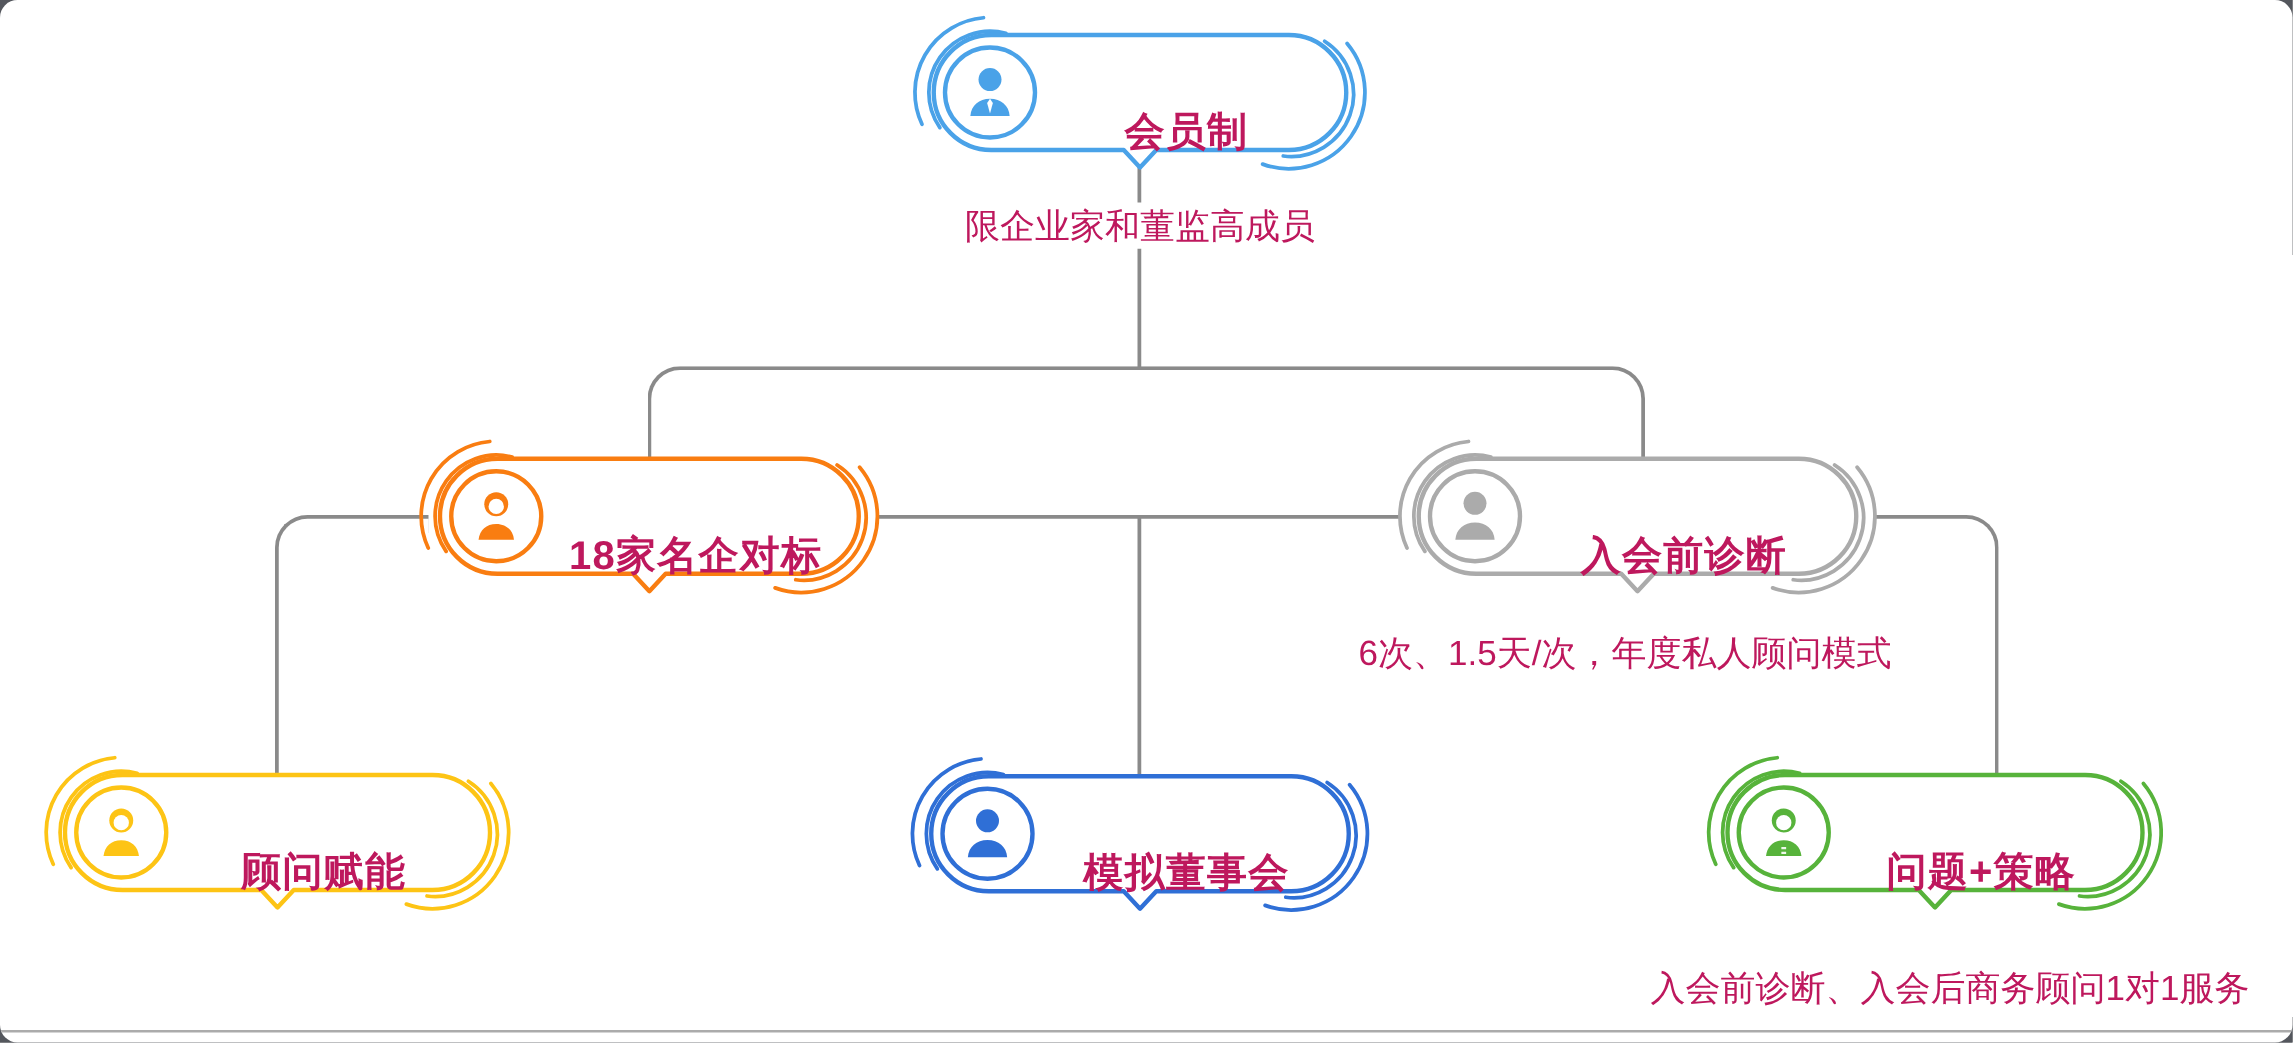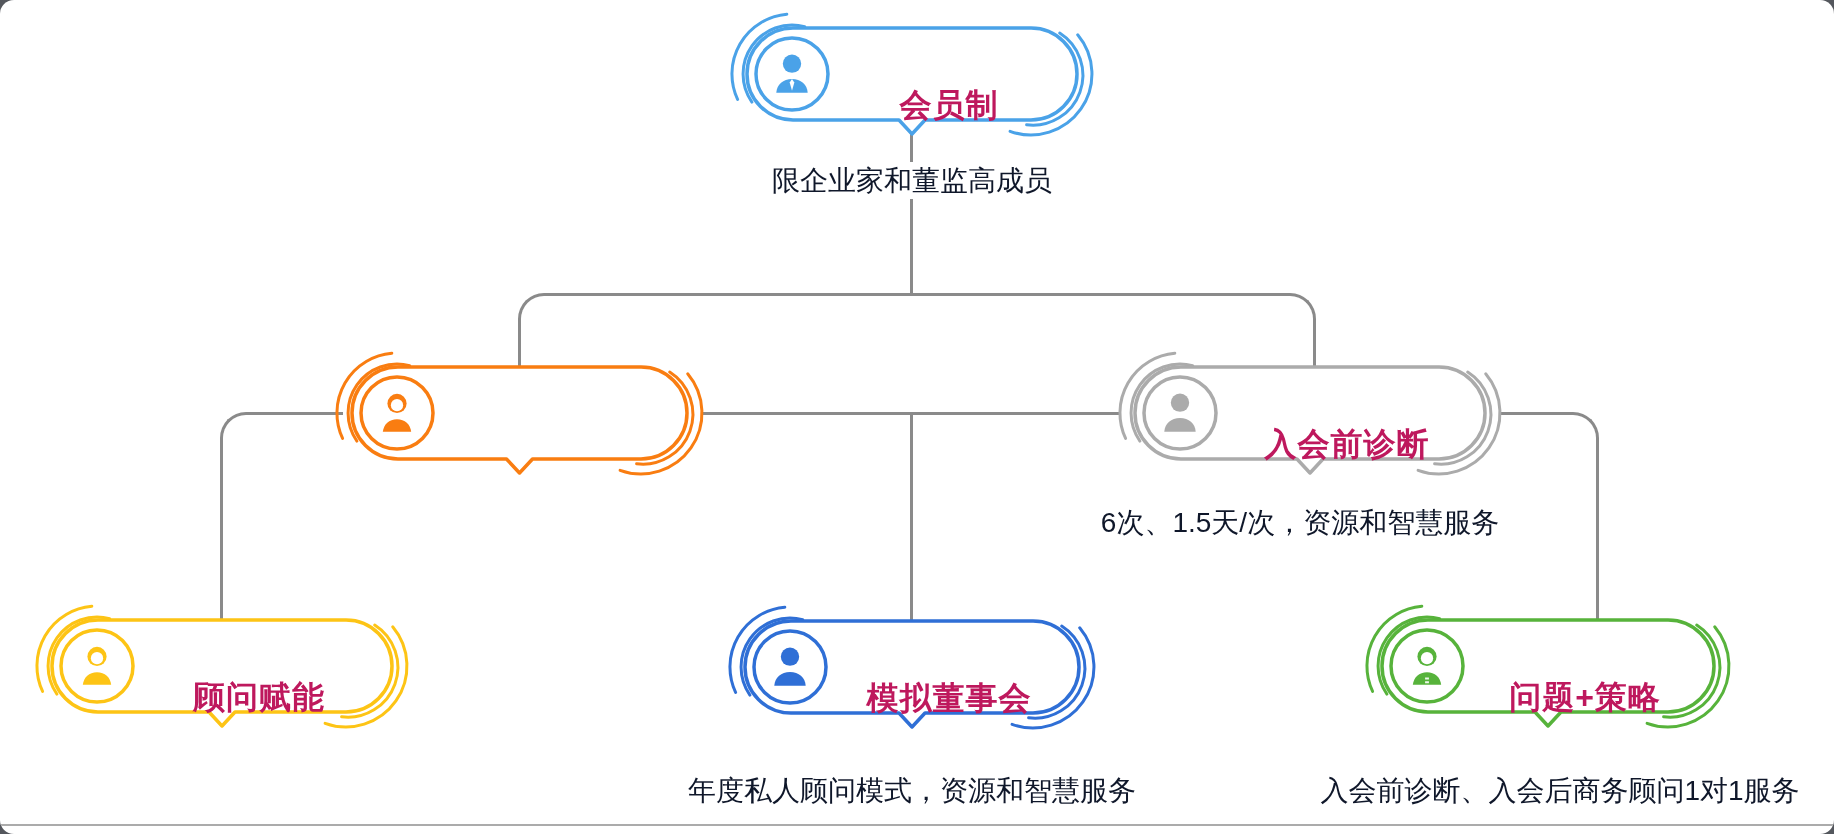--- a/index.html
+++ b/index.html
@@ -21,21 +21,21 @@
   .bubble{position:absolute;height:150px;color:var(--c,#888);z-index:2;}
   .bubble svg.bubble-frame{position:absolute;left:0;top:0;display:block;}
   .bubble .icon{position:absolute;left:75px;top:71px;transform:translate(-50%,-50%);
     width:46px;height:46px;}
   .bubble .icon svg{width:100%;height:100%;display:block;fill:currentColor;}
   .bubble .title{position:absolute;left:112px;right:38px;top:71px;transform:translateY(-50%);
     text-align:center;font-size:32px;font-weight:700;color:#be185d;letter-spacing:1px;
     white-space:nowrap;margin-top:32px;}
   
   .caption{position:absolute;transform:translateX(-50%);white-space:nowrap;
-    font-size:28px;color:#0f172a;z-index:1;}
+    font-size:28px;color:#be185d;z-index:1;}
   .divider{position:absolute;left:0;top:824px;width:1834px;height:2px;background:#ababab;}
 </style>
 </head>
 <body>
 
 <div class="frame">
 <div class="canvas">
 
   <div class="lines" style="--c: #8a8a8a;">
     <div class="vline" style="left:910px;top:133px;height:29px;"></div>
@@ -76,40 +76,41 @@
           <path d="M 76 25 L 319 25 A 46 46 0 0 1 319 117 L 210.5 117 L 197.5 131 L 184.5 117 L 76 117 A 46 46 0 0 1 76 25 Z" fill="#ffffff" stroke="currentColor" stroke-width="3.5" stroke-linejoin="round"></path>
           <circle cx="75" cy="71" r="36" fill="#ffffff" stroke="currentColor" stroke-width="3.5"></circle>
         </svg>
     <span class="icon">
       <svg viewBox="0 0 24 24">
             <circle cx="12" cy="7" r="5"></circle>
             <circle cx="12" cy="7.9" r="3.2" fill="#fff"></circle>
             <path d="M4.6 21.8c.4-4 3.3-6.6 7.4-6.6s7 2.6 7.4 6.6z"></path>
           </svg>
     </span>
+    <span class="title">18家名企对标</span>
   </div>
 
   <div class="bubble" style="left: 1105px; top: 342px; width: 410px; --c: #ababab;">
     <svg class="bubble-frame" aria-hidden="true" viewBox="0 0 410 150" width="410" height="150">
           <path d="M 87.7 23.7 A 49 49 0 0 0 34.9 99.1" fill="none" stroke="currentColor" stroke-width="3" stroke-linecap="round"></path>
           <path d="M 69.8 11.2 A 60 60 0 0 0 20.6 96.4" fill="none" stroke="currentColor" stroke-width="3" stroke-linecap="round"></path>
           <path d="M 362.7 30 A 50 50 0 0 1 329.6 121.8" fill="none" stroke="currentColor" stroke-width="3" stroke-linecap="round"></path>
           <path d="M 380.7 31.8 A 61 61 0 0 1 313.1 128.3" fill="none" stroke="currentColor" stroke-width="3" stroke-linecap="round"></path>
           <path d="M 76 25 L 334 25 A 46 46 0 0 1 334 117 L 218 117 L 205 131 L 192 117 L 76 117 A 46 46 0 0 1 76 25 Z" fill="#ffffff" stroke="currentColor" stroke-width="3.5" stroke-linejoin="round"></path>
           <circle cx="75" cy="71" r="36" fill="#ffffff" stroke="currentColor" stroke-width="3.5"></circle>
         </svg>
     <span class="icon">
       <svg viewBox="0 0 24 24">
             <circle cx="12" cy="6.6" r="4.8"></circle>
             <path d="M3.8 21.8c.3-4.4 3.6-7.2 8.2-7.2s7.9 2.8 8.2 7.2z"></path>
           </svg>
     </span>
     <span class="title">入会前诊断</span>
   </div>
-  <div class="caption" style="left:1300px;top:504px;">6次、1.5天/次，资源和智慧服务</div>
+  <div class="caption" style="left:1300px;top:504px;">6次、1.5天/次，年度私人顾问模式</div>
 
   <div class="bubble" style="left: 22px; top: 595px; width: 400px; --c: #fdc415;">
     <svg class="bubble-frame" aria-hidden="true" viewBox="0 0 400 150" width="400" height="150">
           <path d="M 87.7 23.7 A 49 49 0 0 0 34.9 99.1" fill="none" stroke="currentColor" stroke-width="3" stroke-linecap="round"></path>
           <path d="M 69.8 11.2 A 60 60 0 0 0 20.6 96.4" fill="none" stroke="currentColor" stroke-width="3" stroke-linecap="round"></path>
           <path d="M 352.7 30 A 50 50 0 0 1 319.6 121.8" fill="none" stroke="currentColor" stroke-width="3" stroke-linecap="round"></path>
           <path d="M 370.7 31.8 A 61 61 0 0 1 303.1 128.3" fill="none" stroke="currentColor" stroke-width="3" stroke-linecap="round"></path>
           <path d="M 76 25 L 324 25 A 46 46 0 0 1 324 117 L 213 117 L 200 131 L 187 117 L 76 117 A 46 46 0 0 1 76 25 Z" fill="#ffffff" stroke="currentColor" stroke-width="3.5" stroke-linejoin="round"></path>
           <circle cx="75" cy="71" r="36" fill="#ffffff" stroke="currentColor" stroke-width="3.5"></circle>
         </svg>
@@ -133,21 +134,20 @@
           <circle cx="75" cy="71" r="36" fill="#ffffff" stroke="currentColor" stroke-width="3.5"></circle>
         </svg>
     <span class="icon">
       <svg viewBox="0 0 24 24">
             <circle cx="12" cy="6.6" r="4.8"></circle>
             <path d="M3.8 21.8c.3-4.4 3.6-7.2 8.2-7.2s7.9 2.8 8.2 7.2z"></path>
           </svg>
     </span>
     <span class="title">模拟董事会</span>
   </div>
-  <div class="caption" style="left:912px;top:772px;">年度私人顾问模式，资源和智慧服务</div>
 
   <div class="bubble" style="left: 1352px; top: 595px; width: 392px; --c: #57b33b;">
     <svg class="bubble-frame" aria-hidden="true" viewBox="0 0 392 150" width="392" height="150">
           <path d="M 87.7 23.7 A 49 49 0 0 0 34.9 99.1" fill="none" stroke="currentColor" stroke-width="3" stroke-linecap="round"></path>
           <path d="M 69.8 11.2 A 60 60 0 0 0 20.6 96.4" fill="none" stroke="currentColor" stroke-width="3" stroke-linecap="round"></path>
           <path d="M 344.7 30 A 50 50 0 0 1 311.6 121.8" fill="none" stroke="currentColor" stroke-width="3" stroke-linecap="round"></path>
           <path d="M 362.7 31.8 A 61 61 0 0 1 295.1 128.3" fill="none" stroke="currentColor" stroke-width="3" stroke-linecap="round"></path>
           <path d="M 76 25 L 316 25 A 46 46 0 0 1 316 117 L 209 117 L 196 131 L 183 117 L 76 117 A 46 46 0 0 1 76 25 Z" fill="#ffffff" stroke="currentColor" stroke-width="3.5" stroke-linejoin="round"></path>
           <circle cx="75" cy="71" r="36" fill="#ffffff" stroke="currentColor" stroke-width="3.5"></circle>
         </svg>

